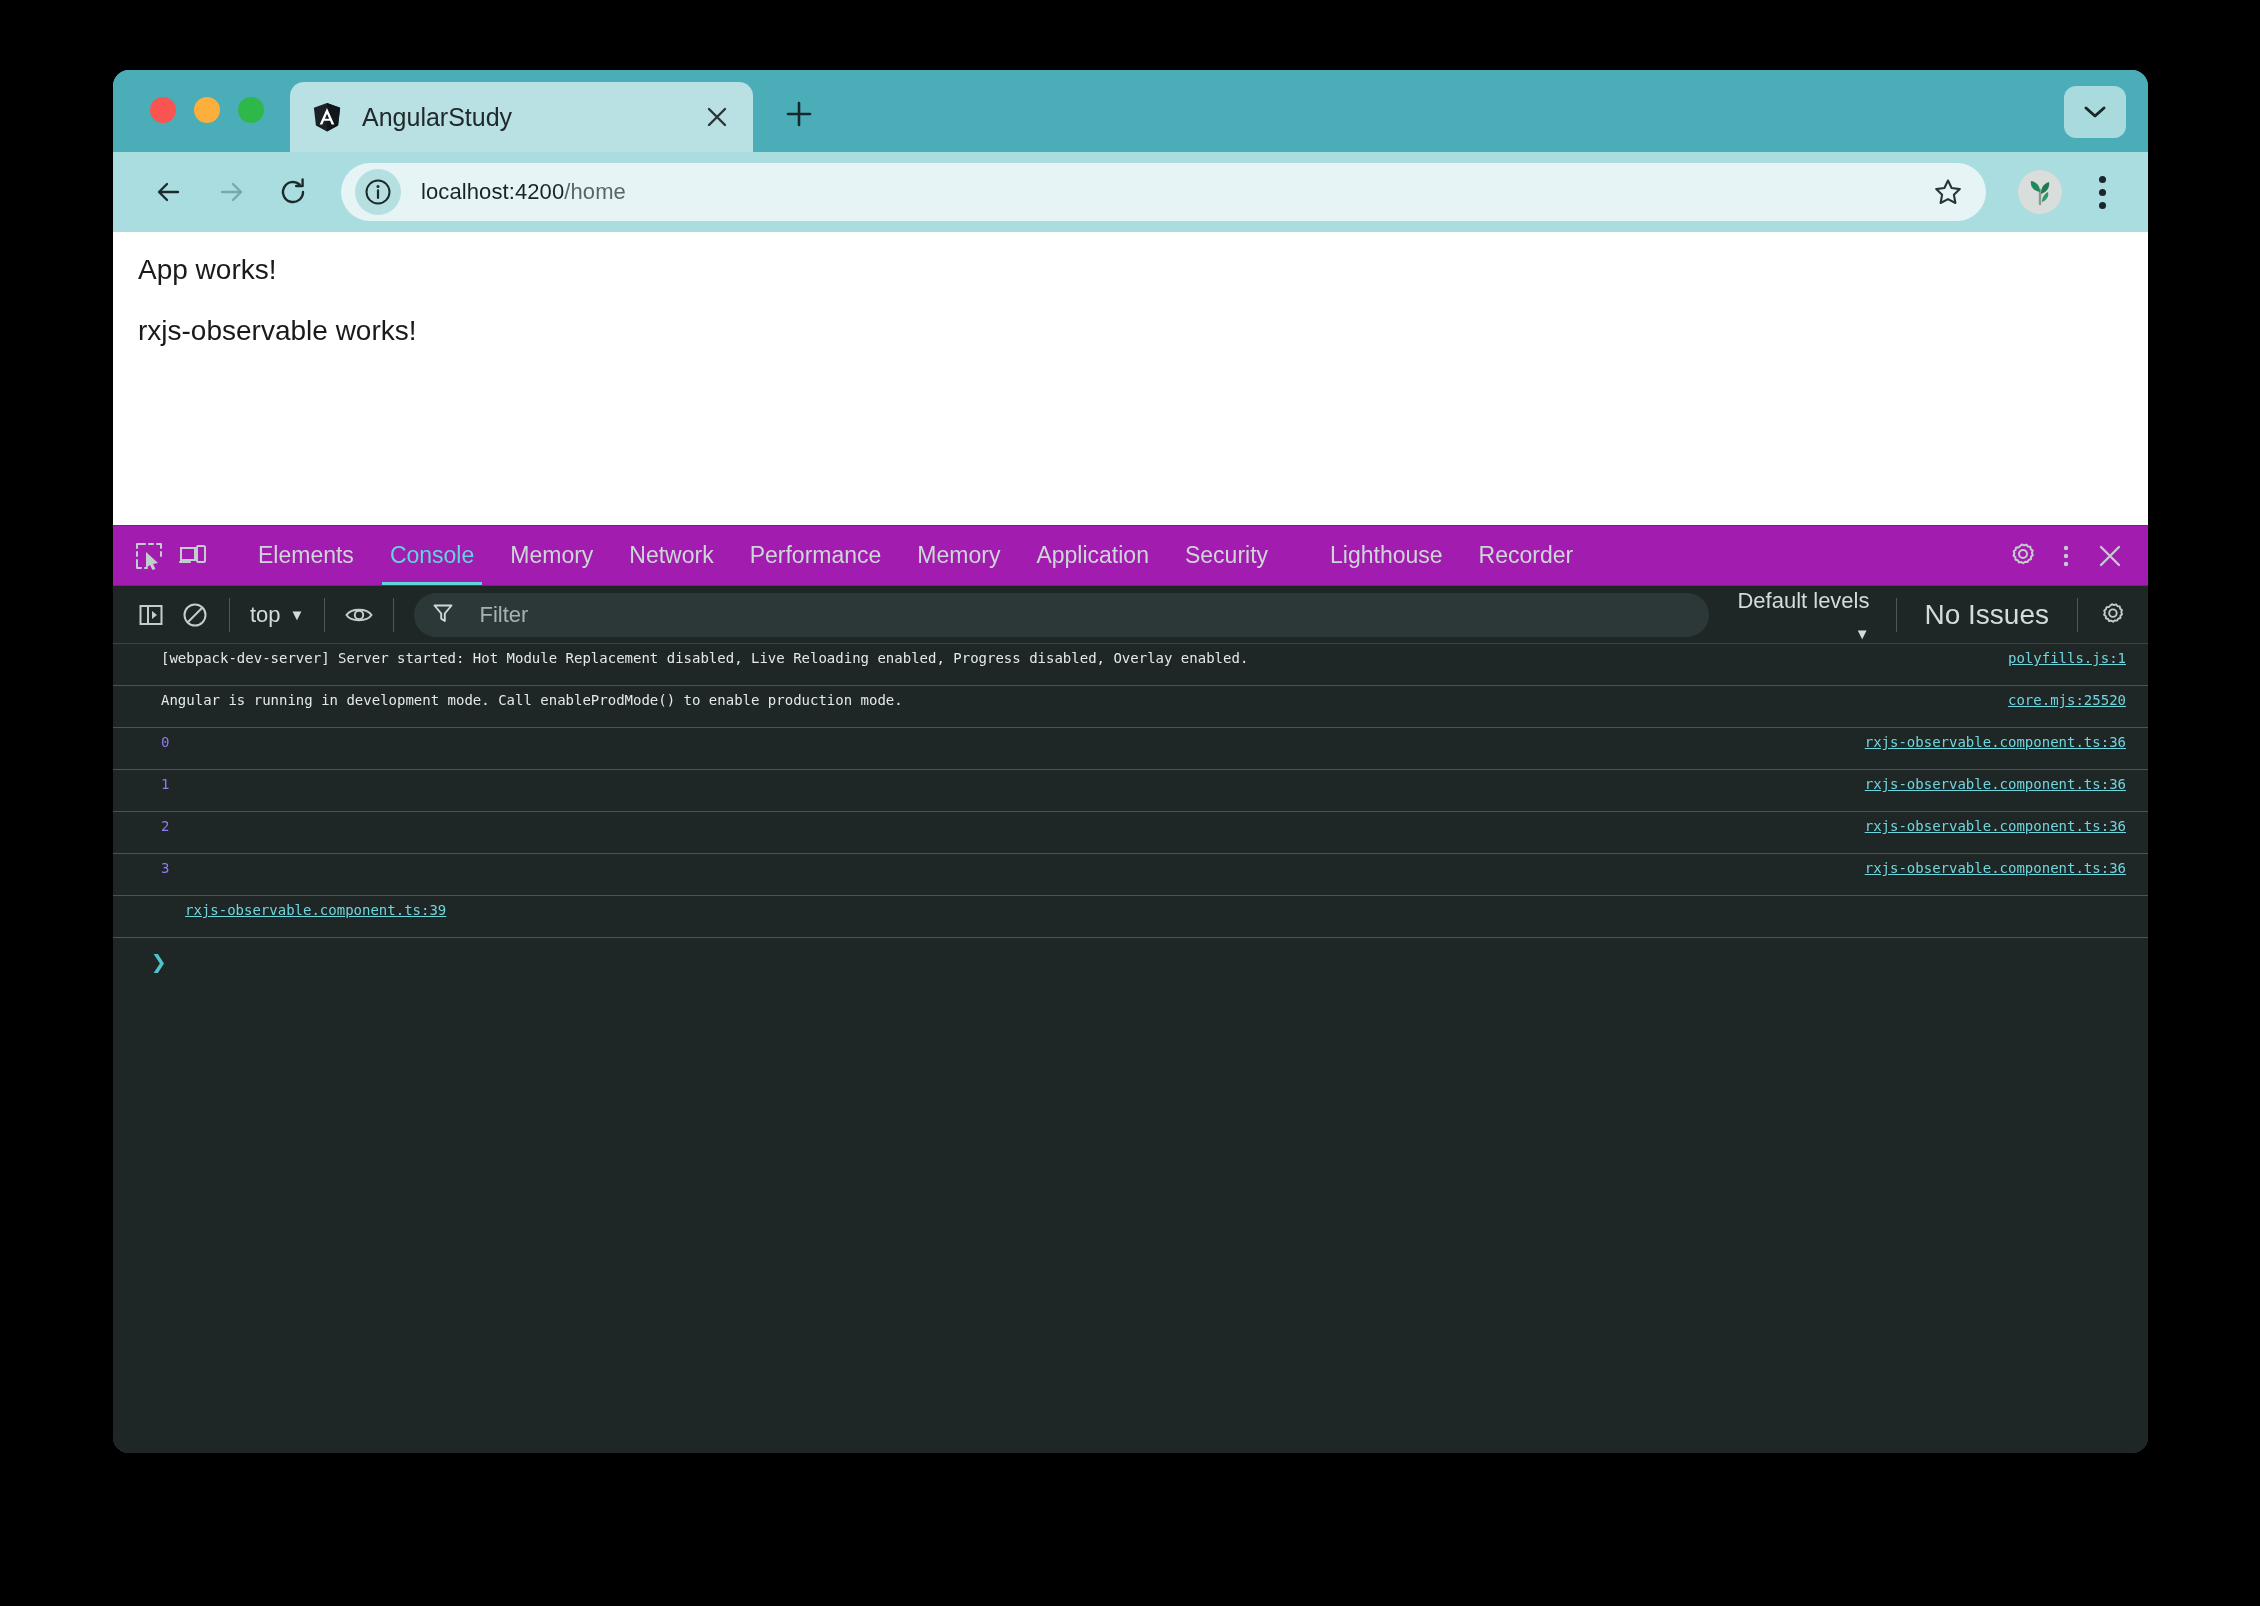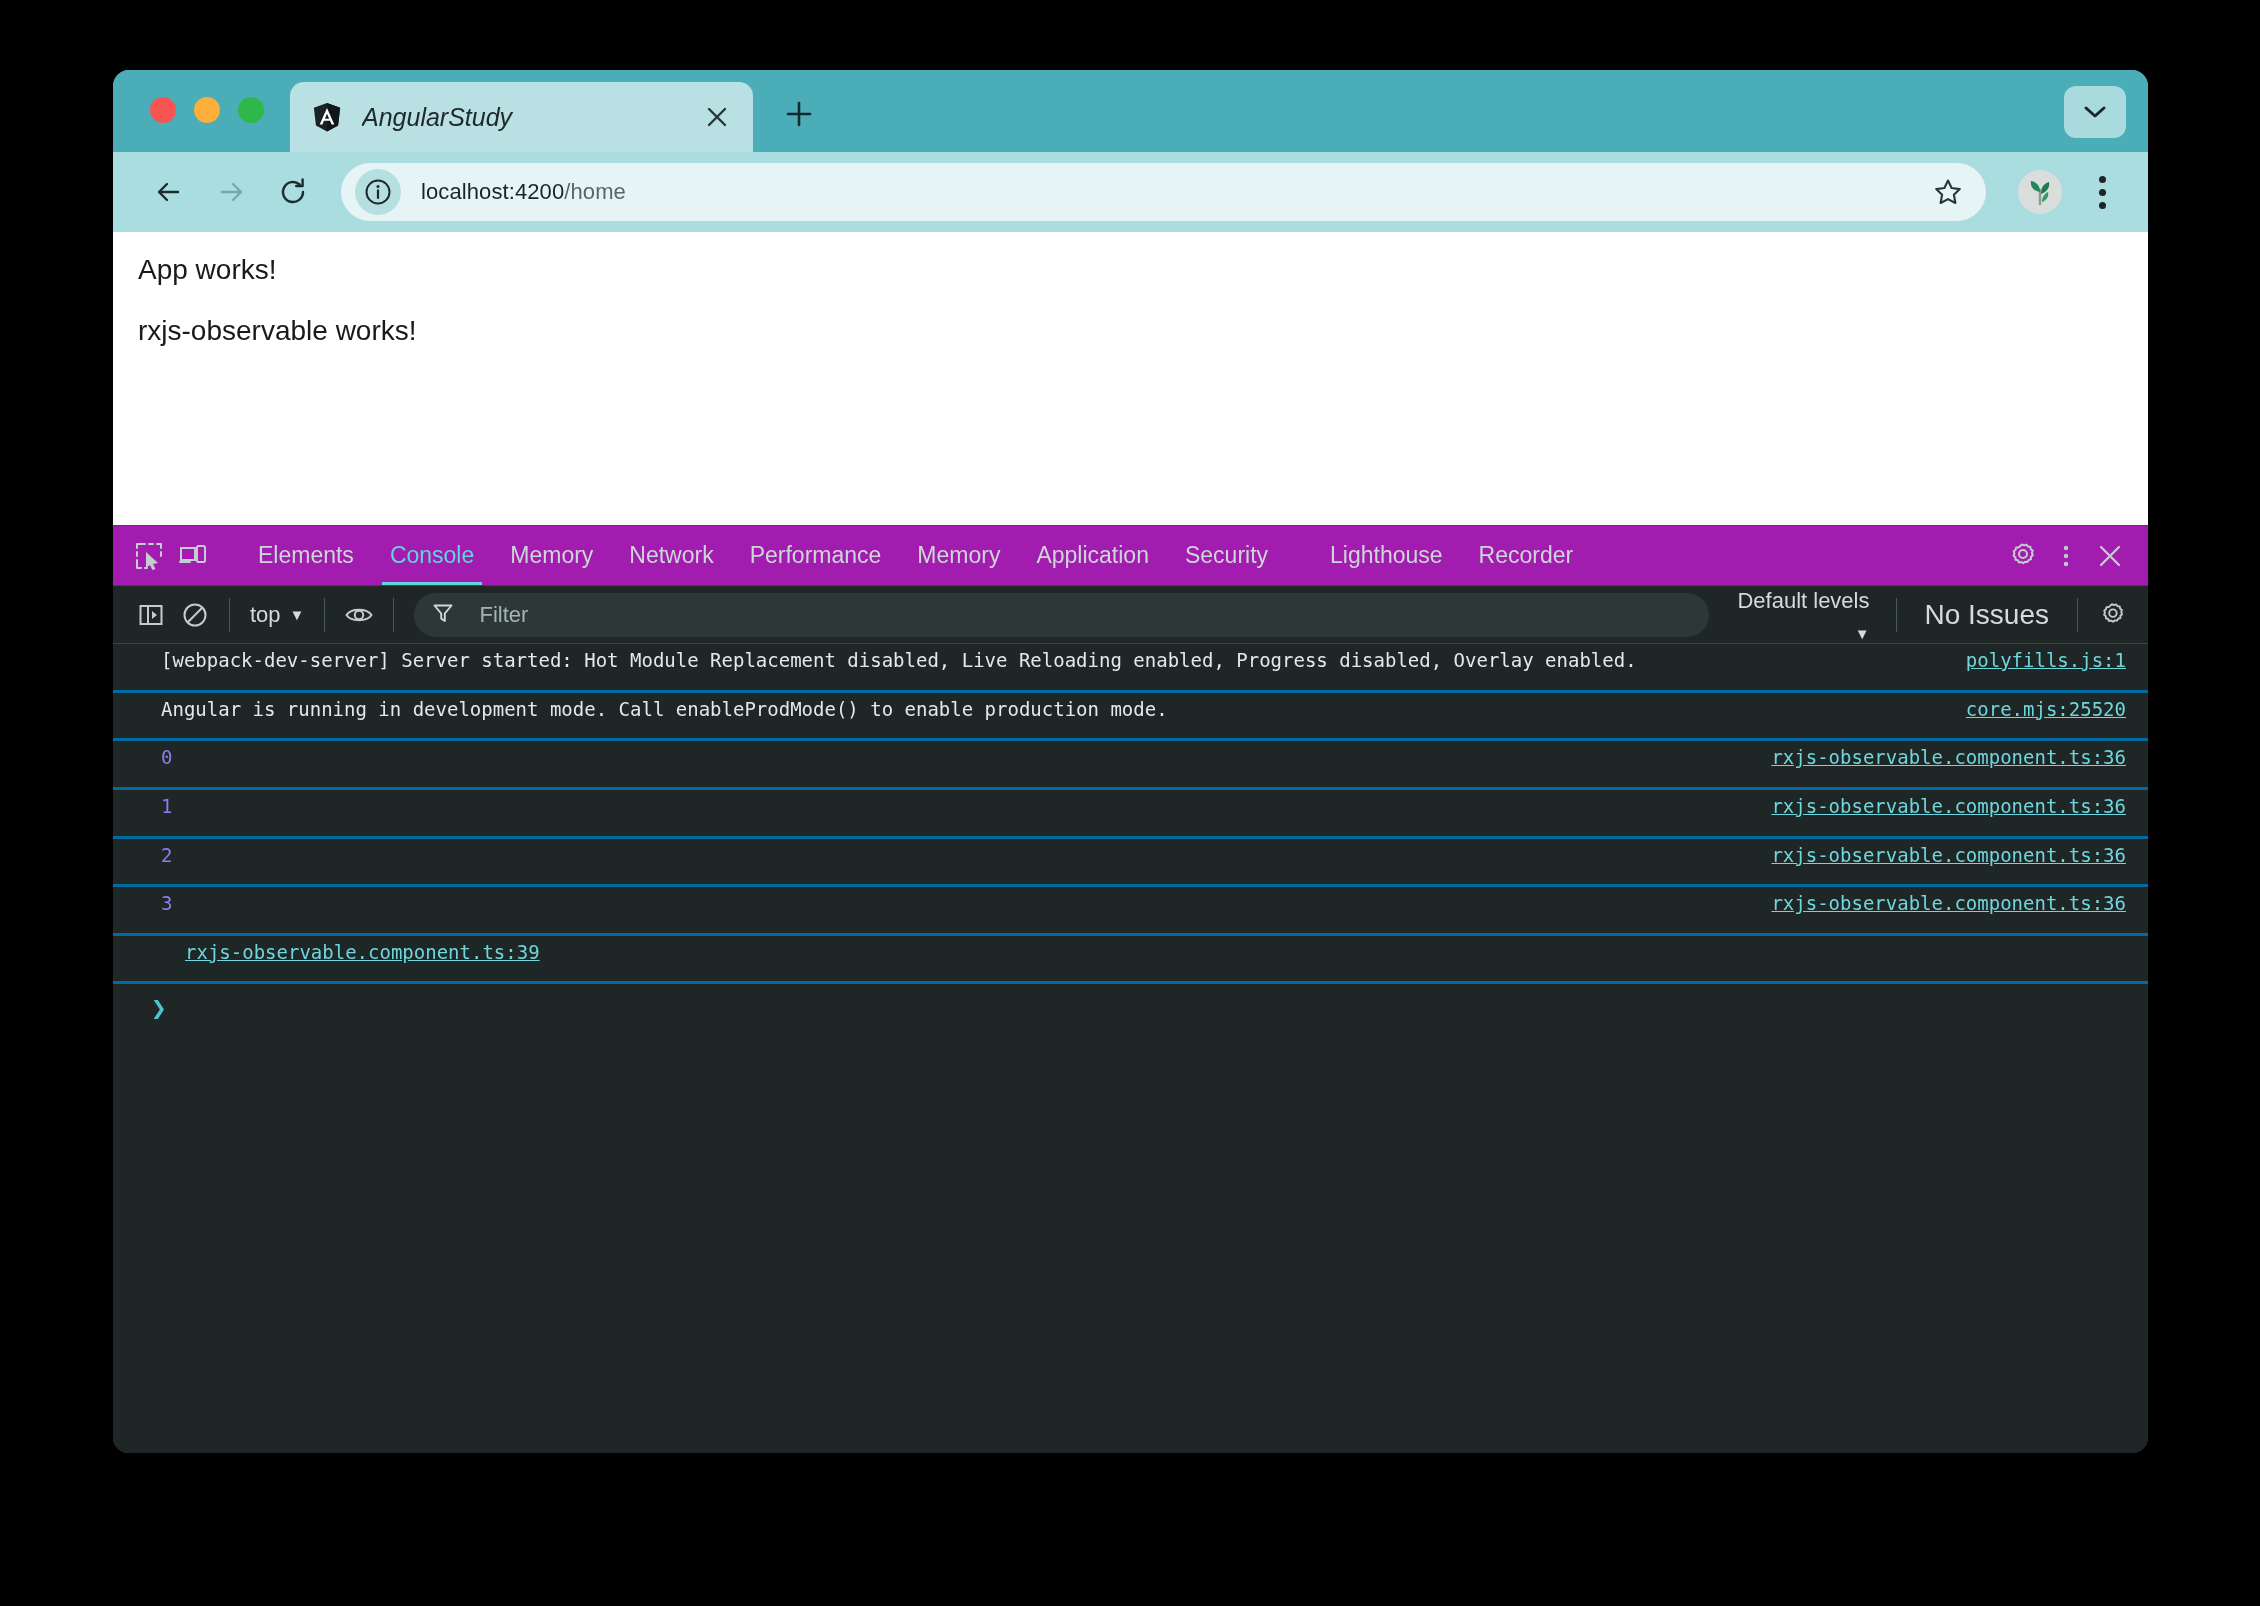--- a/index.html
+++ b/index.html
@@ -46,21 +46,20 @@
   .tab {
     position: relative;
     margin-left: 26px;
     width: 463px;
     height: 70px;
     background: #b9e0e2;
     border-radius: 14px 14px 0 0;
     display: flex;
     align-items: center;
     padding: 0 18px 0 22px;
-    font-style: italic;
   }
   .tab-favicon {
     width: 30px; height: 30px;
     flex: 0 0 30px;
     display: flex; align-items: center; justify-content: center;
   }
   .tab-title {
     flex: 1;
     margin-left: 20px;
     font-size: 25px;
@@ -289,22 +288,22 @@
     flex: 1;
     background: #1f2626;
     overflow: hidden;
     font-family: "DejaVu Sans Mono", monospace;
   }
   .log-row {
     display: flex;
     align-items: center;
     min-height: 42px;
     padding: 4px 22px 16px 48px;
-    border-bottom: 3px solid #0369a1;
-    font-size: 19px;
+    border-bottom: 1px solid #0369a1;
+    font-size: 14px;
     line-height: 1.35;
   }
   .log-row .msg { flex: 1; color: #e3e9e9; white-space: nowrap; overflow: hidden; }
   .log-row .msg.num { color: #8c7cf0; }
   .log-row .src {
     color: #6fd6de;
     text-decoration: underline;
     white-space: nowrap;
     margin-left: 24px;
     text-align: right;

